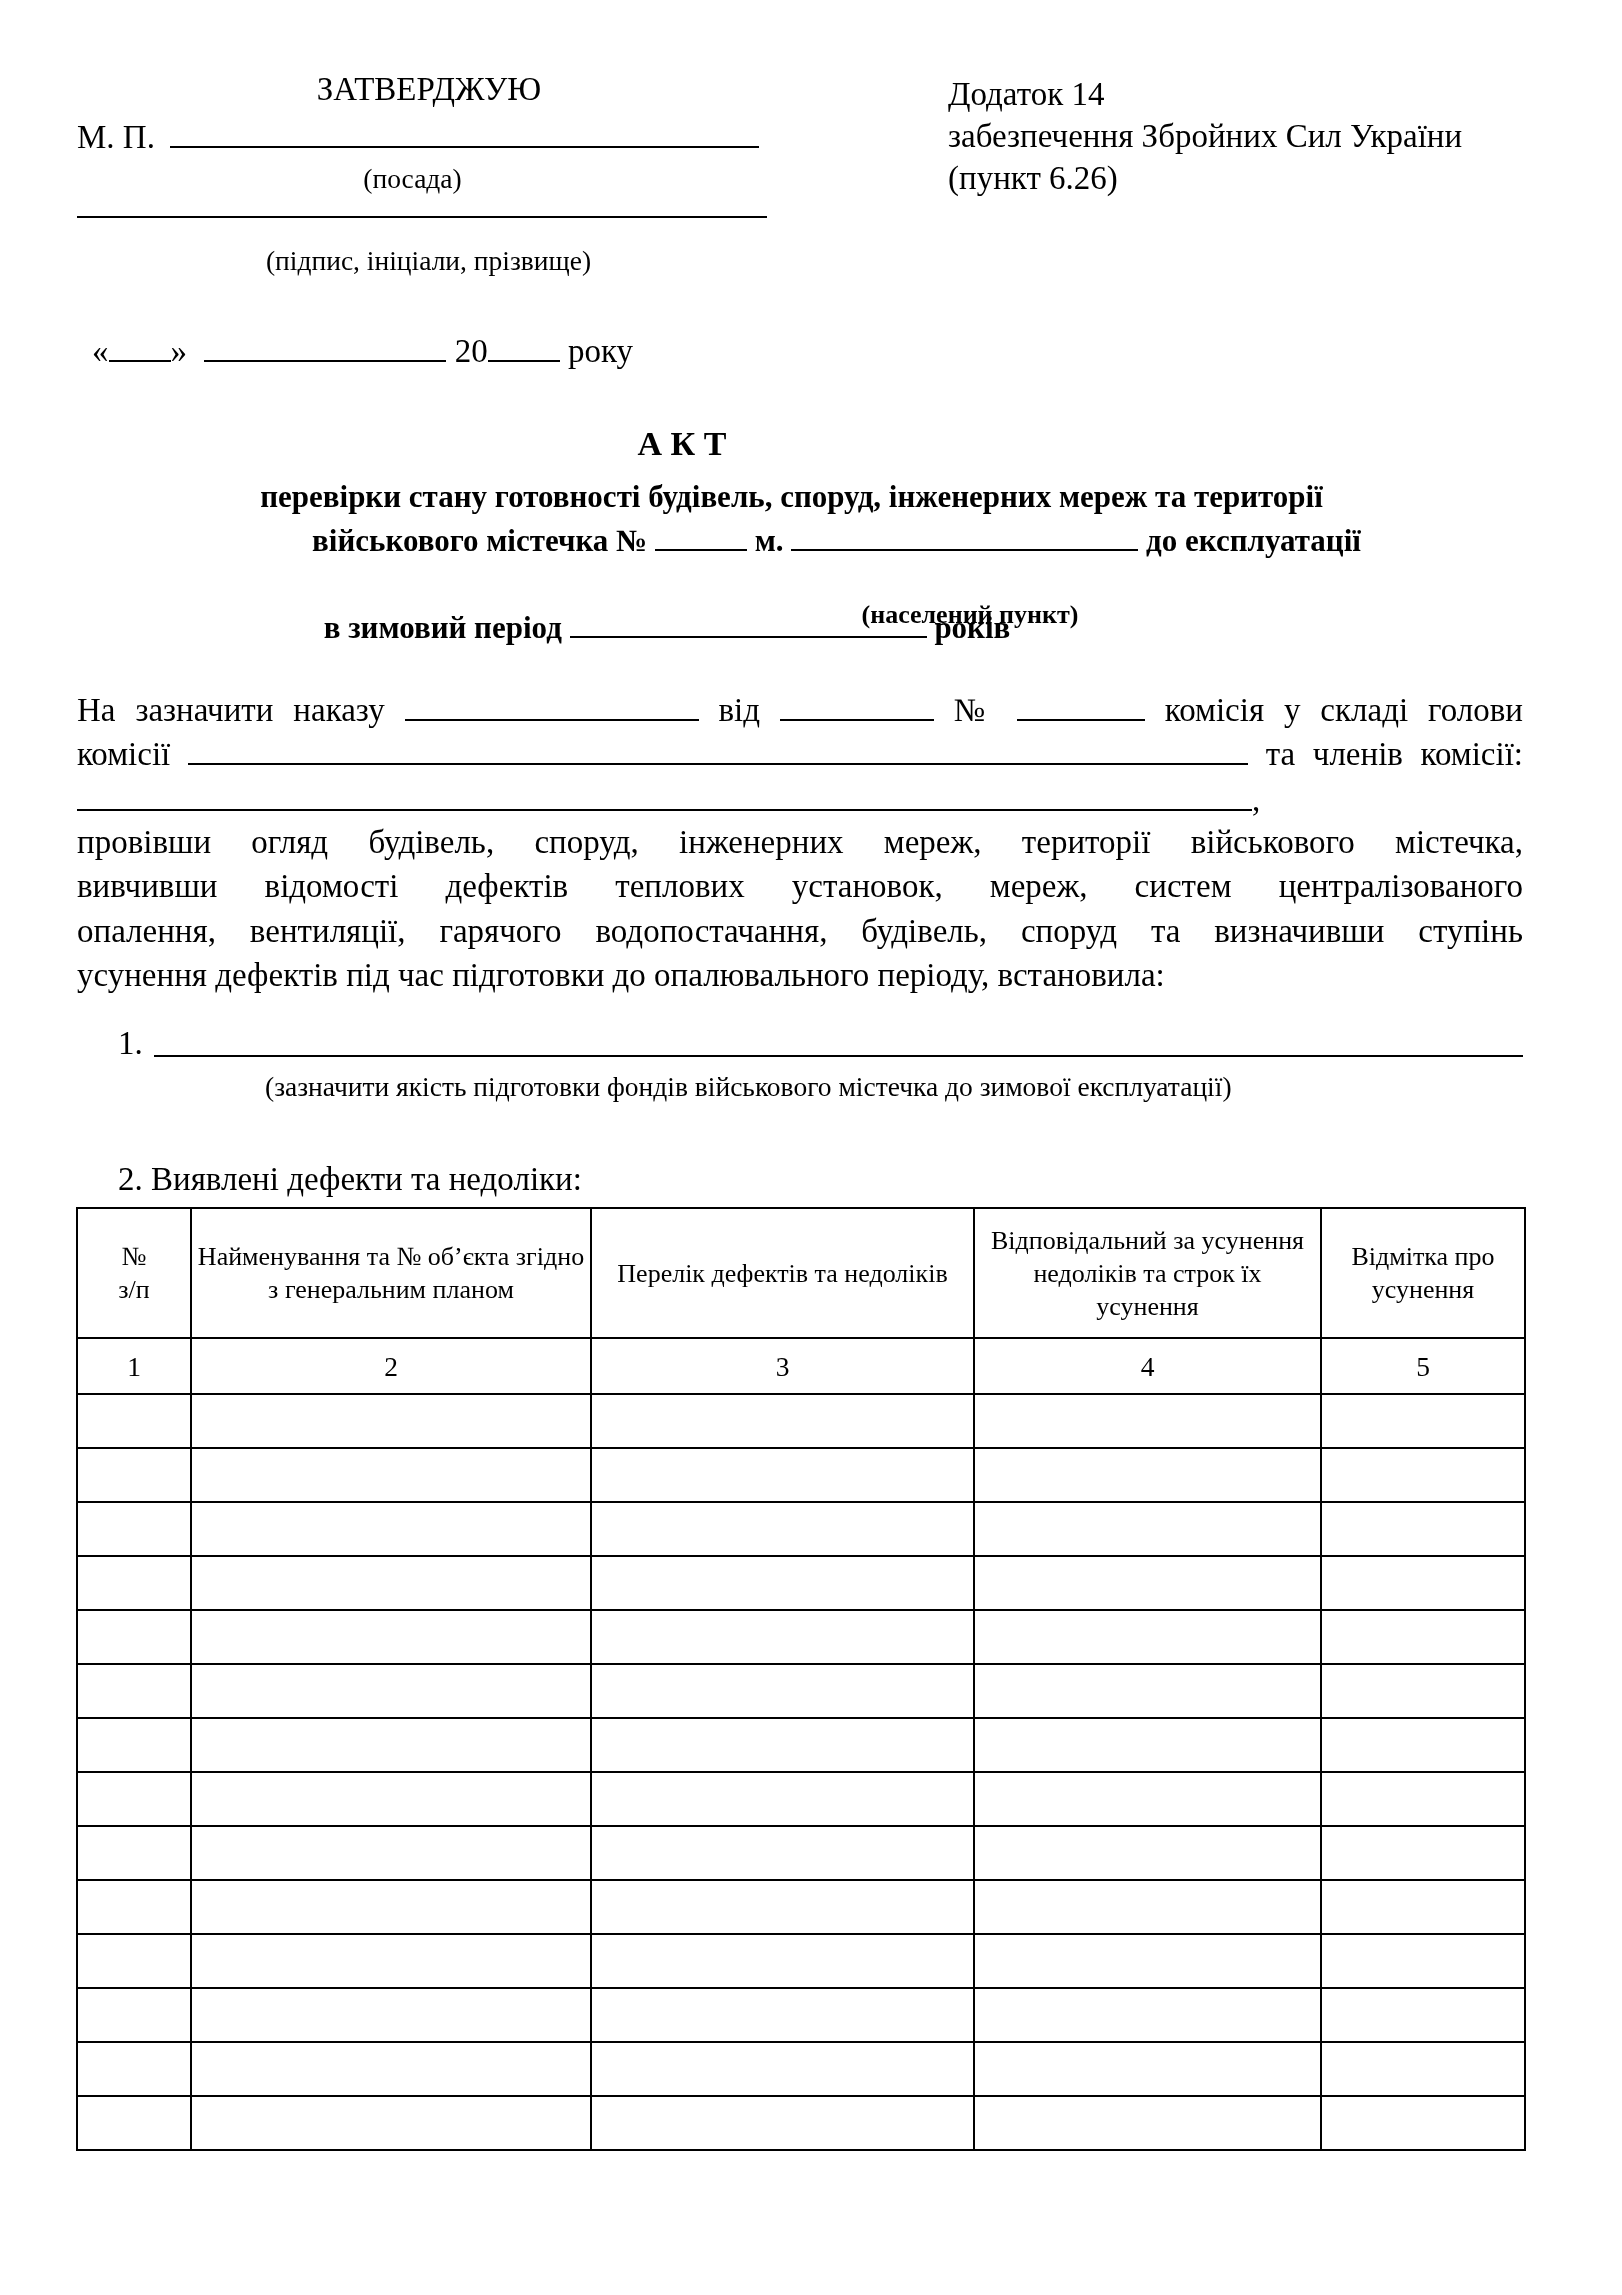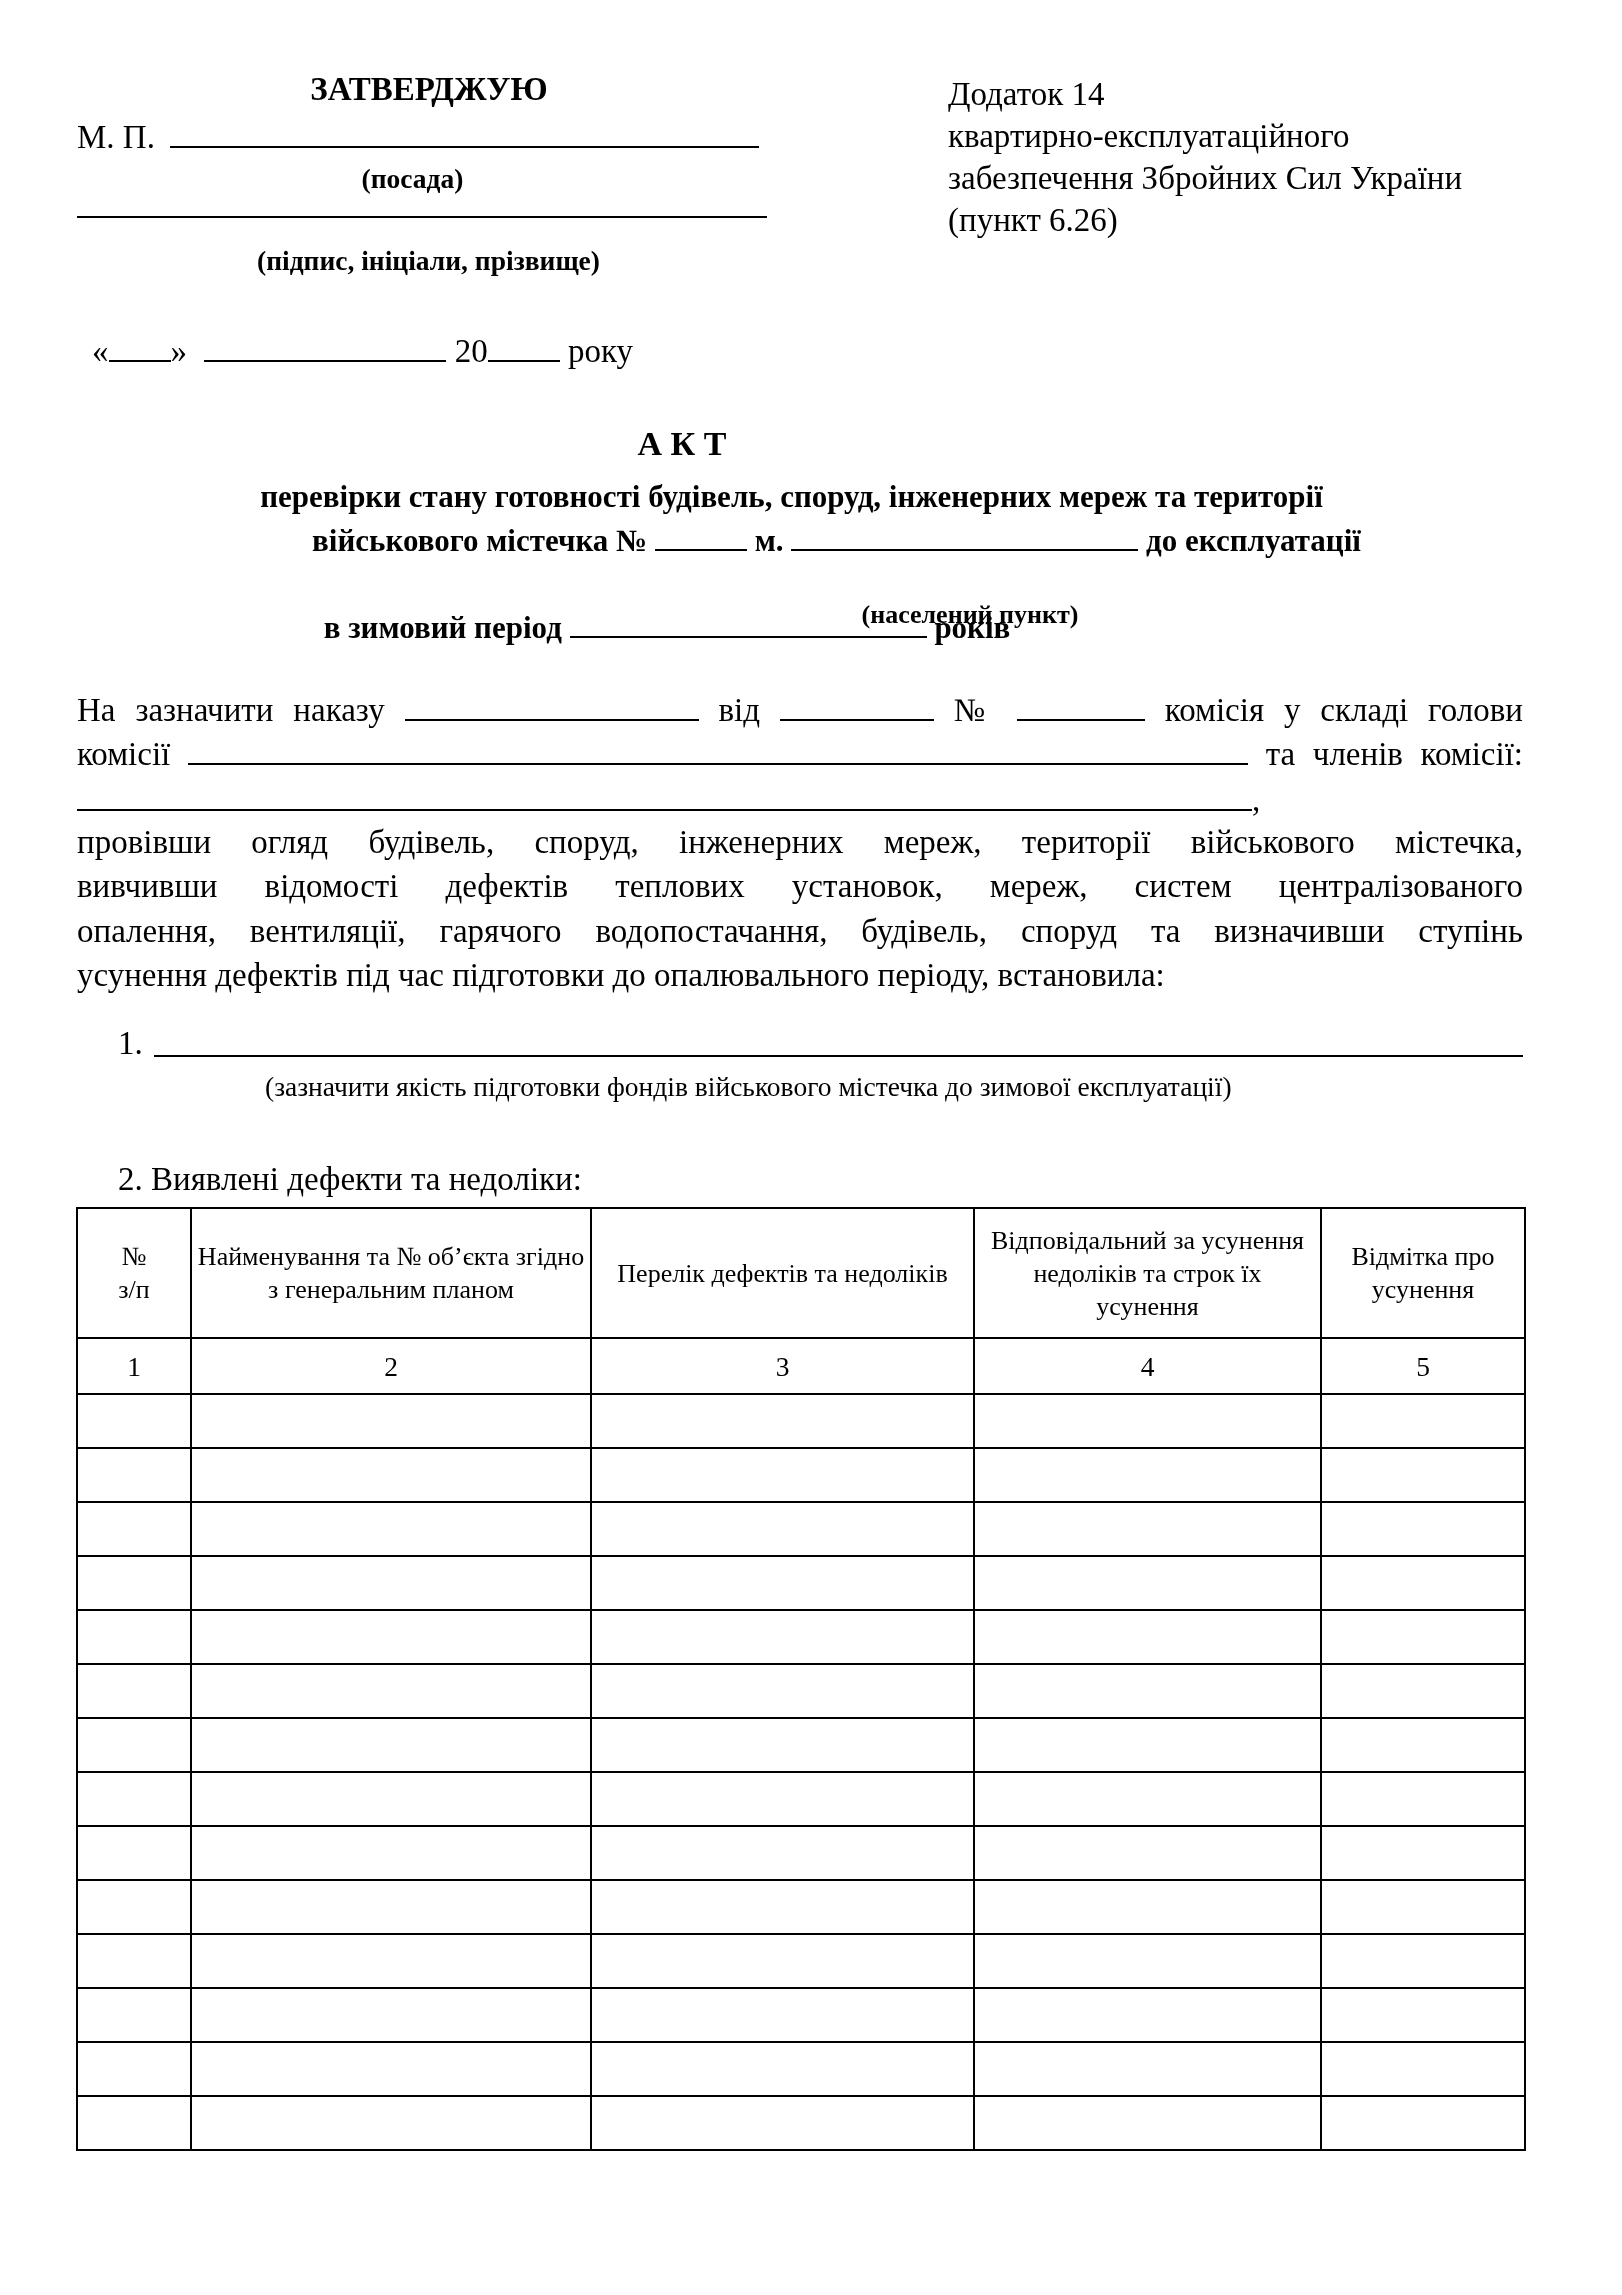--- a/index.html
+++ b/index.html
@@ -4,21 +4,21 @@
   <style>
     html, body { margin: 0; padding: 0; background: #ffffff; }
     body {
       width: 1623px; height: 2295px; position: relative; overflow: hidden;
       font-family: "Liberation Serif", "DejaVu Serif", serif; color: #000;
     }
     .abs { position: absolute; white-space: nowrap; }
     .t50 { font-size: 33px; line-height: 1; }
     .t42 { font-size: 27.5px; line-height: 1; }
     .b { font-weight: bold; }
-    .c { text-align: center; font-weight: bold; }
+    .c { text-align: center; }
     .uline { display: inline-block; border-bottom: 2px solid #000; height: 0; vertical-align: baseline; }
 
     
     #approve-title { left: 298px; top: 73px; width: 262px; }
     #mp-line { left: 77px; top: 121px; }
     #posada { left: 347px; top: 165px; width: 131px; }
     #sign-line { left: 77px; top: 216px; width: 690px; border-bottom: 2px solid #000; height: 0; }
     #sign-caption { left: 232px; top: 247px; width: 393px; }
     #date-line { left: 77px; top: 335px; margin-left: 15px; }
 
@@ -77,21 +77,20 @@
 <div id="sign-caption" class="abs t42 c">(підпис, ініціали, прізвище)</div>
 <div id="date-line" class="abs t50">
   <span>«</span><span class="uline" style="width:62px;"></span><span>»</span>
   <span class="uline" style="width:242px;margin-left:9.2px;"></span>
   <span>20</span><span class="uline" style="width:72px;"></span>
   <span>року</span>
 </div>
 
 <div id="appendix" class="abs">
   <div>Додаток 14</div>
-  <div>квартирно-експлуатаційного</div>
   <div>забезпечення Збройних Сил України</div>
   <div>(пункт 6.26)</div>
 </div>
 
 <div id="act-title" class="abs b c">А К Т</div>
 <div id="act-sub1" class="abs b c">перевірки стану готовності будівель, споруд, інженерних мереж та території</div>
 <div id="act-sub2" class="abs b c">
   <span>військового містечка №</span>
   <span class="uline" style="width:92px;"></span>
   <span>м.</span>

